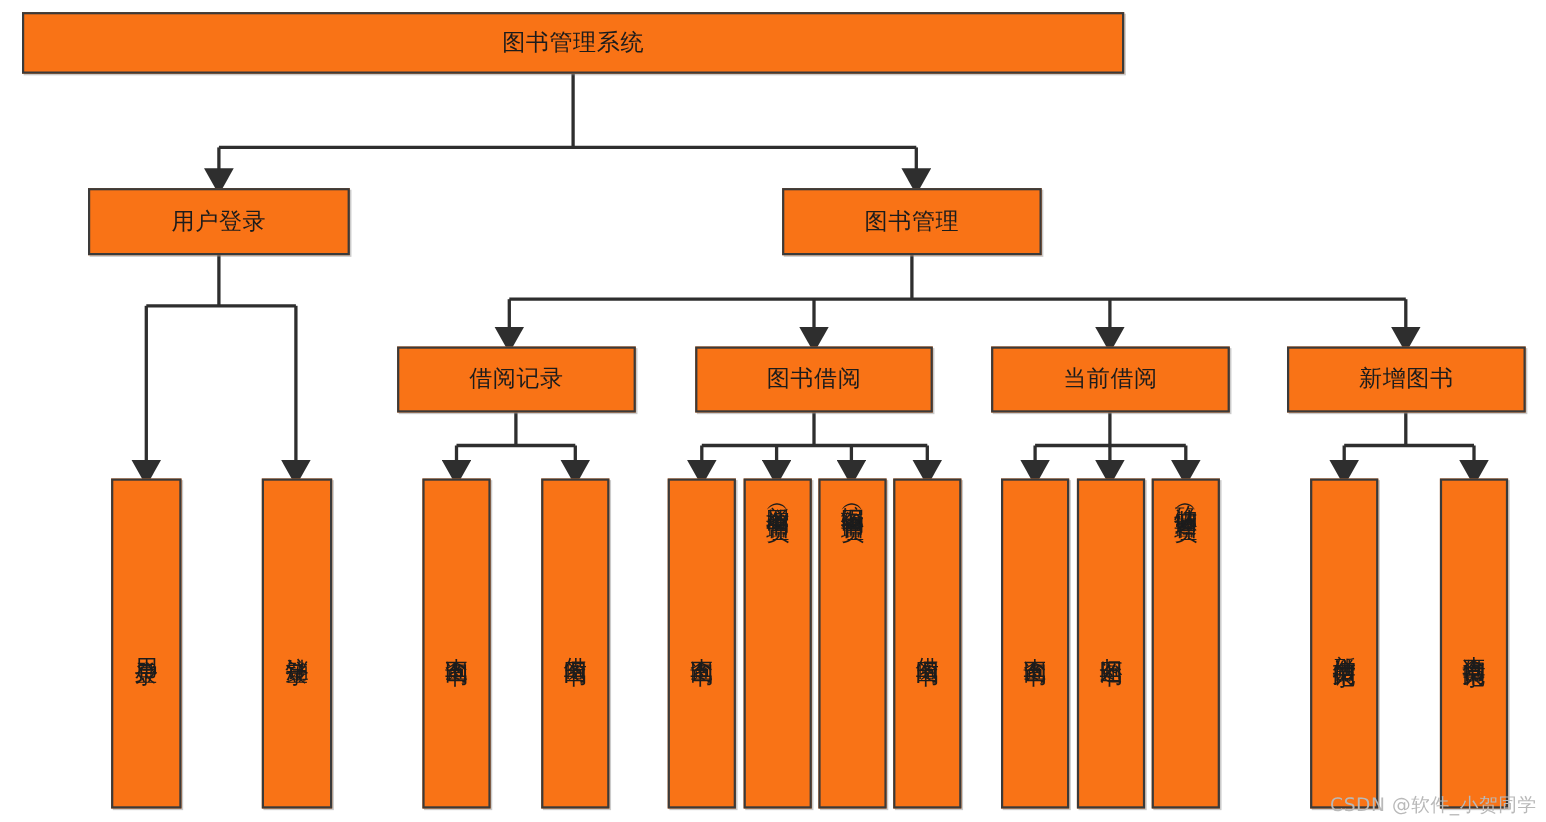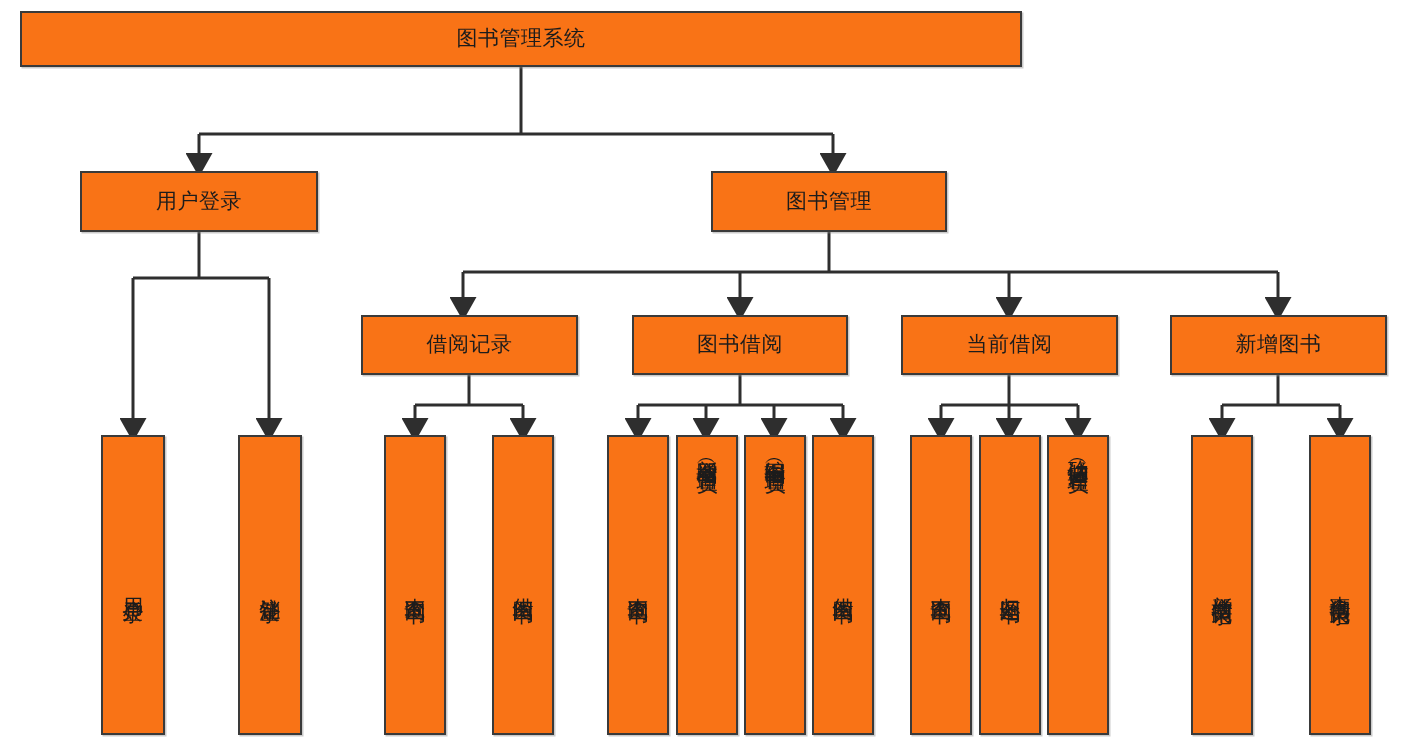--- a/index.html
+++ b/index.html
@@ -186,14 +186,15 @@
     <span class="node-label-v">确认归还（管理员）</span>
   </div>
 
   <div class="node-box leaf-box center-v" style="left:1191px; top:435px; width:62px; height:300px;">
     <span class="node-label-v">新增借阅记录</span>
   </div>
   <div class="node-box leaf-box center-v" style="left:1309px; top:435px; width:62px; height:300px;">
     <span class="node-label-v">查询借阅记录</span>
   </div>
 
+  <div id="watermark">CSDN @软件_小贺同学</div>
 
 </div>
 
 </body></html>

